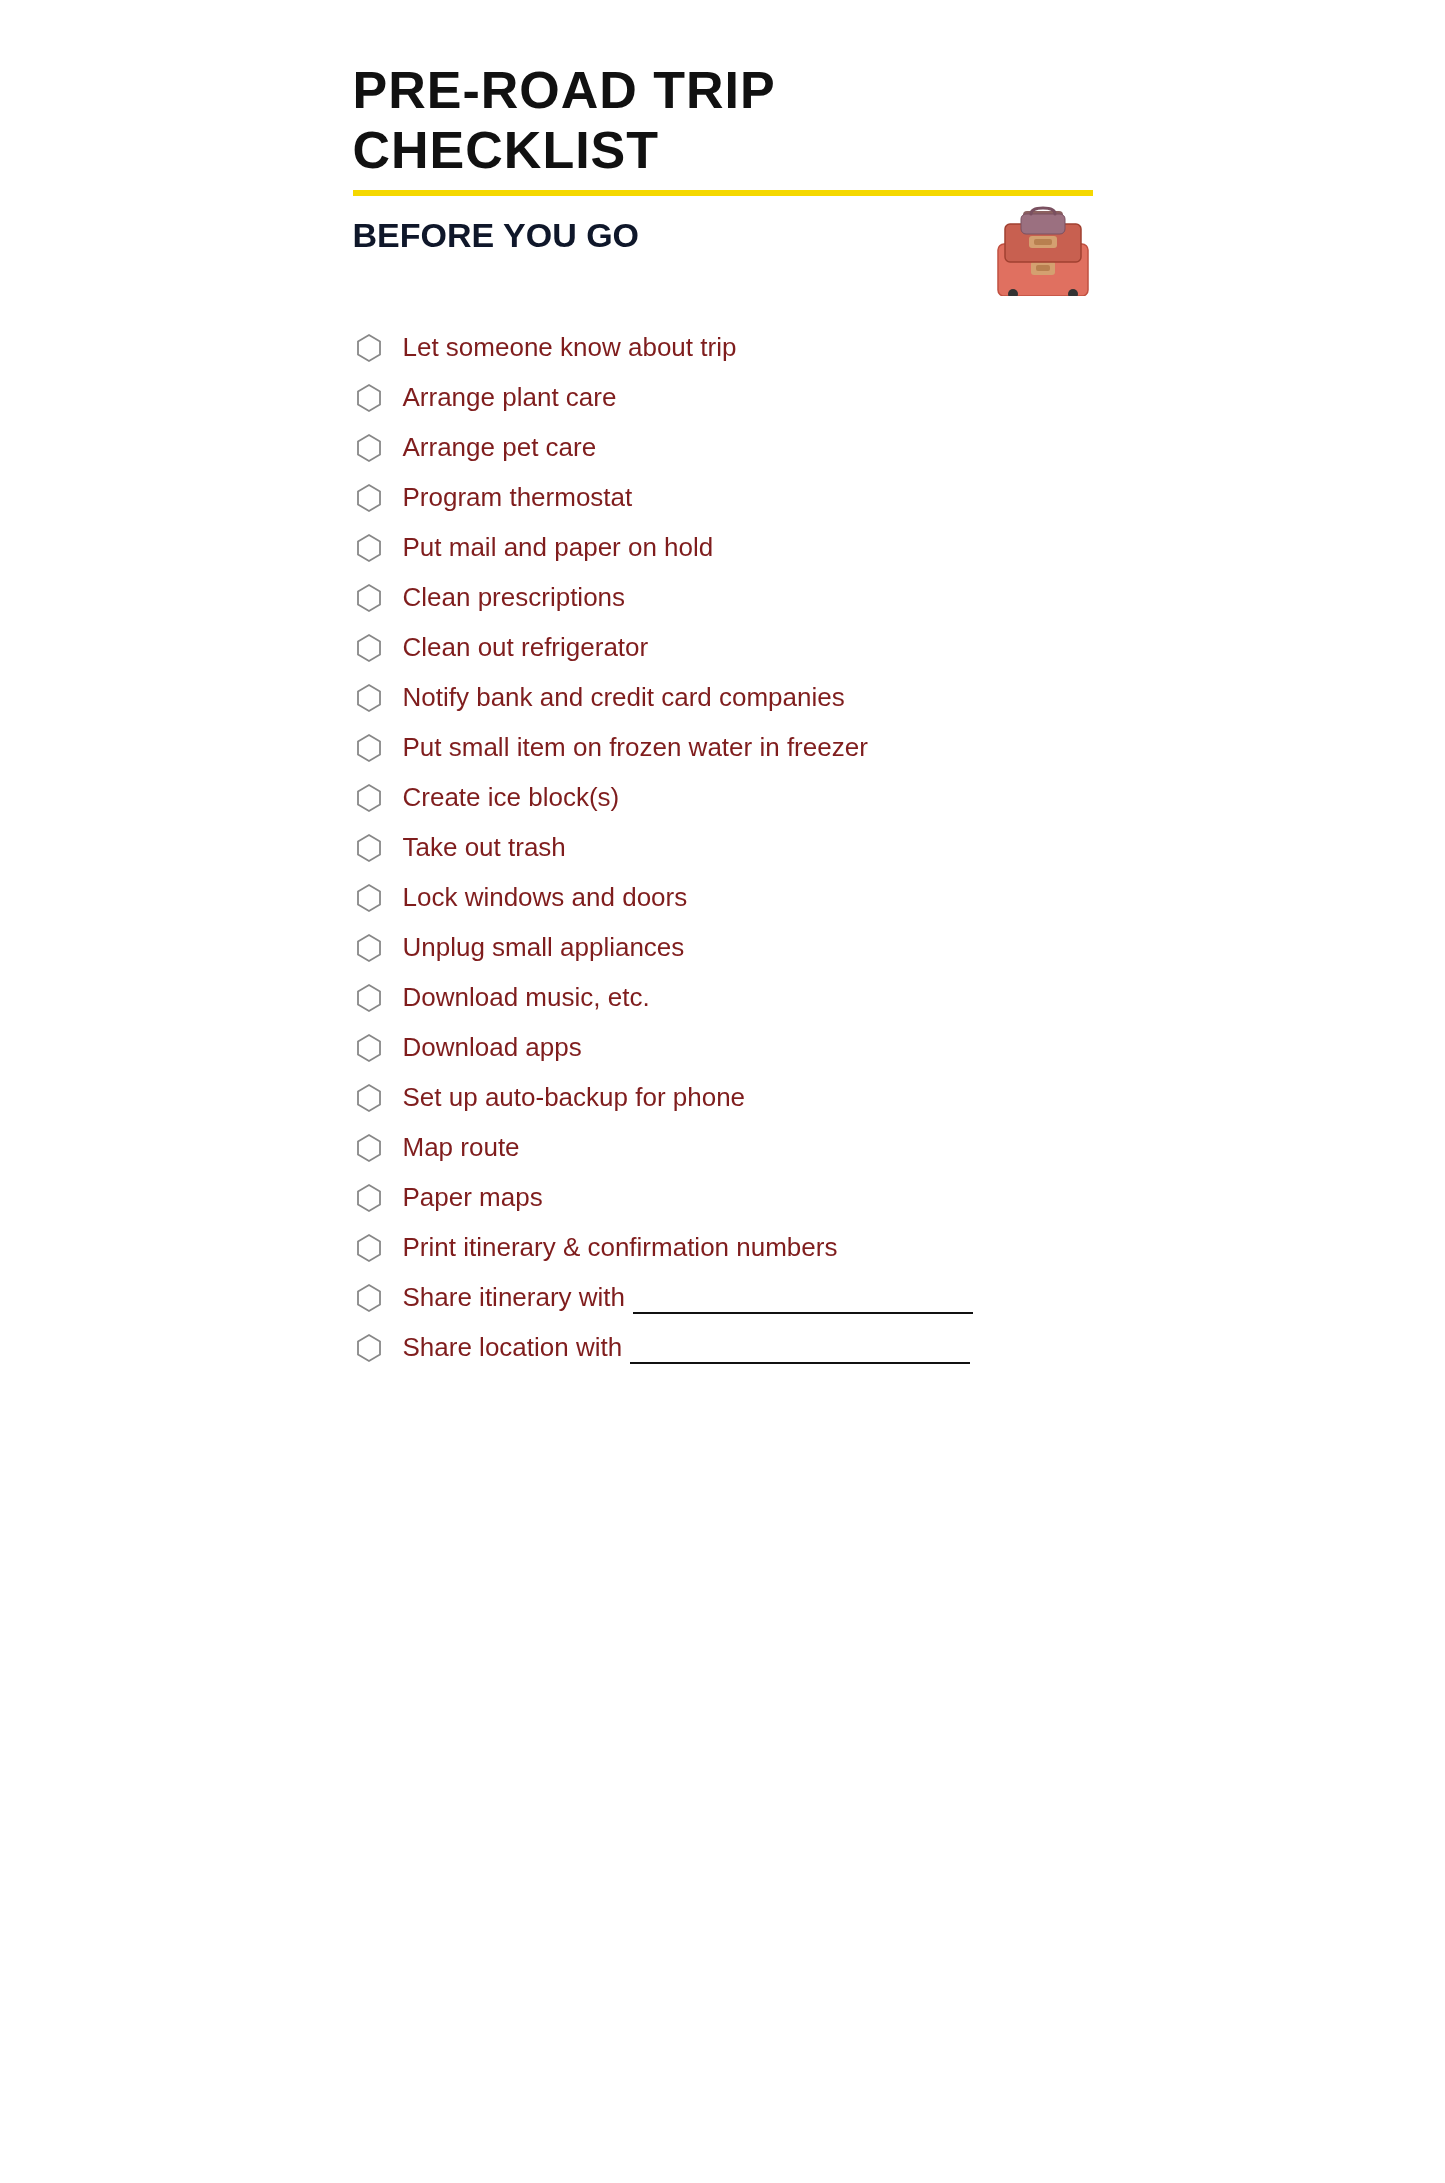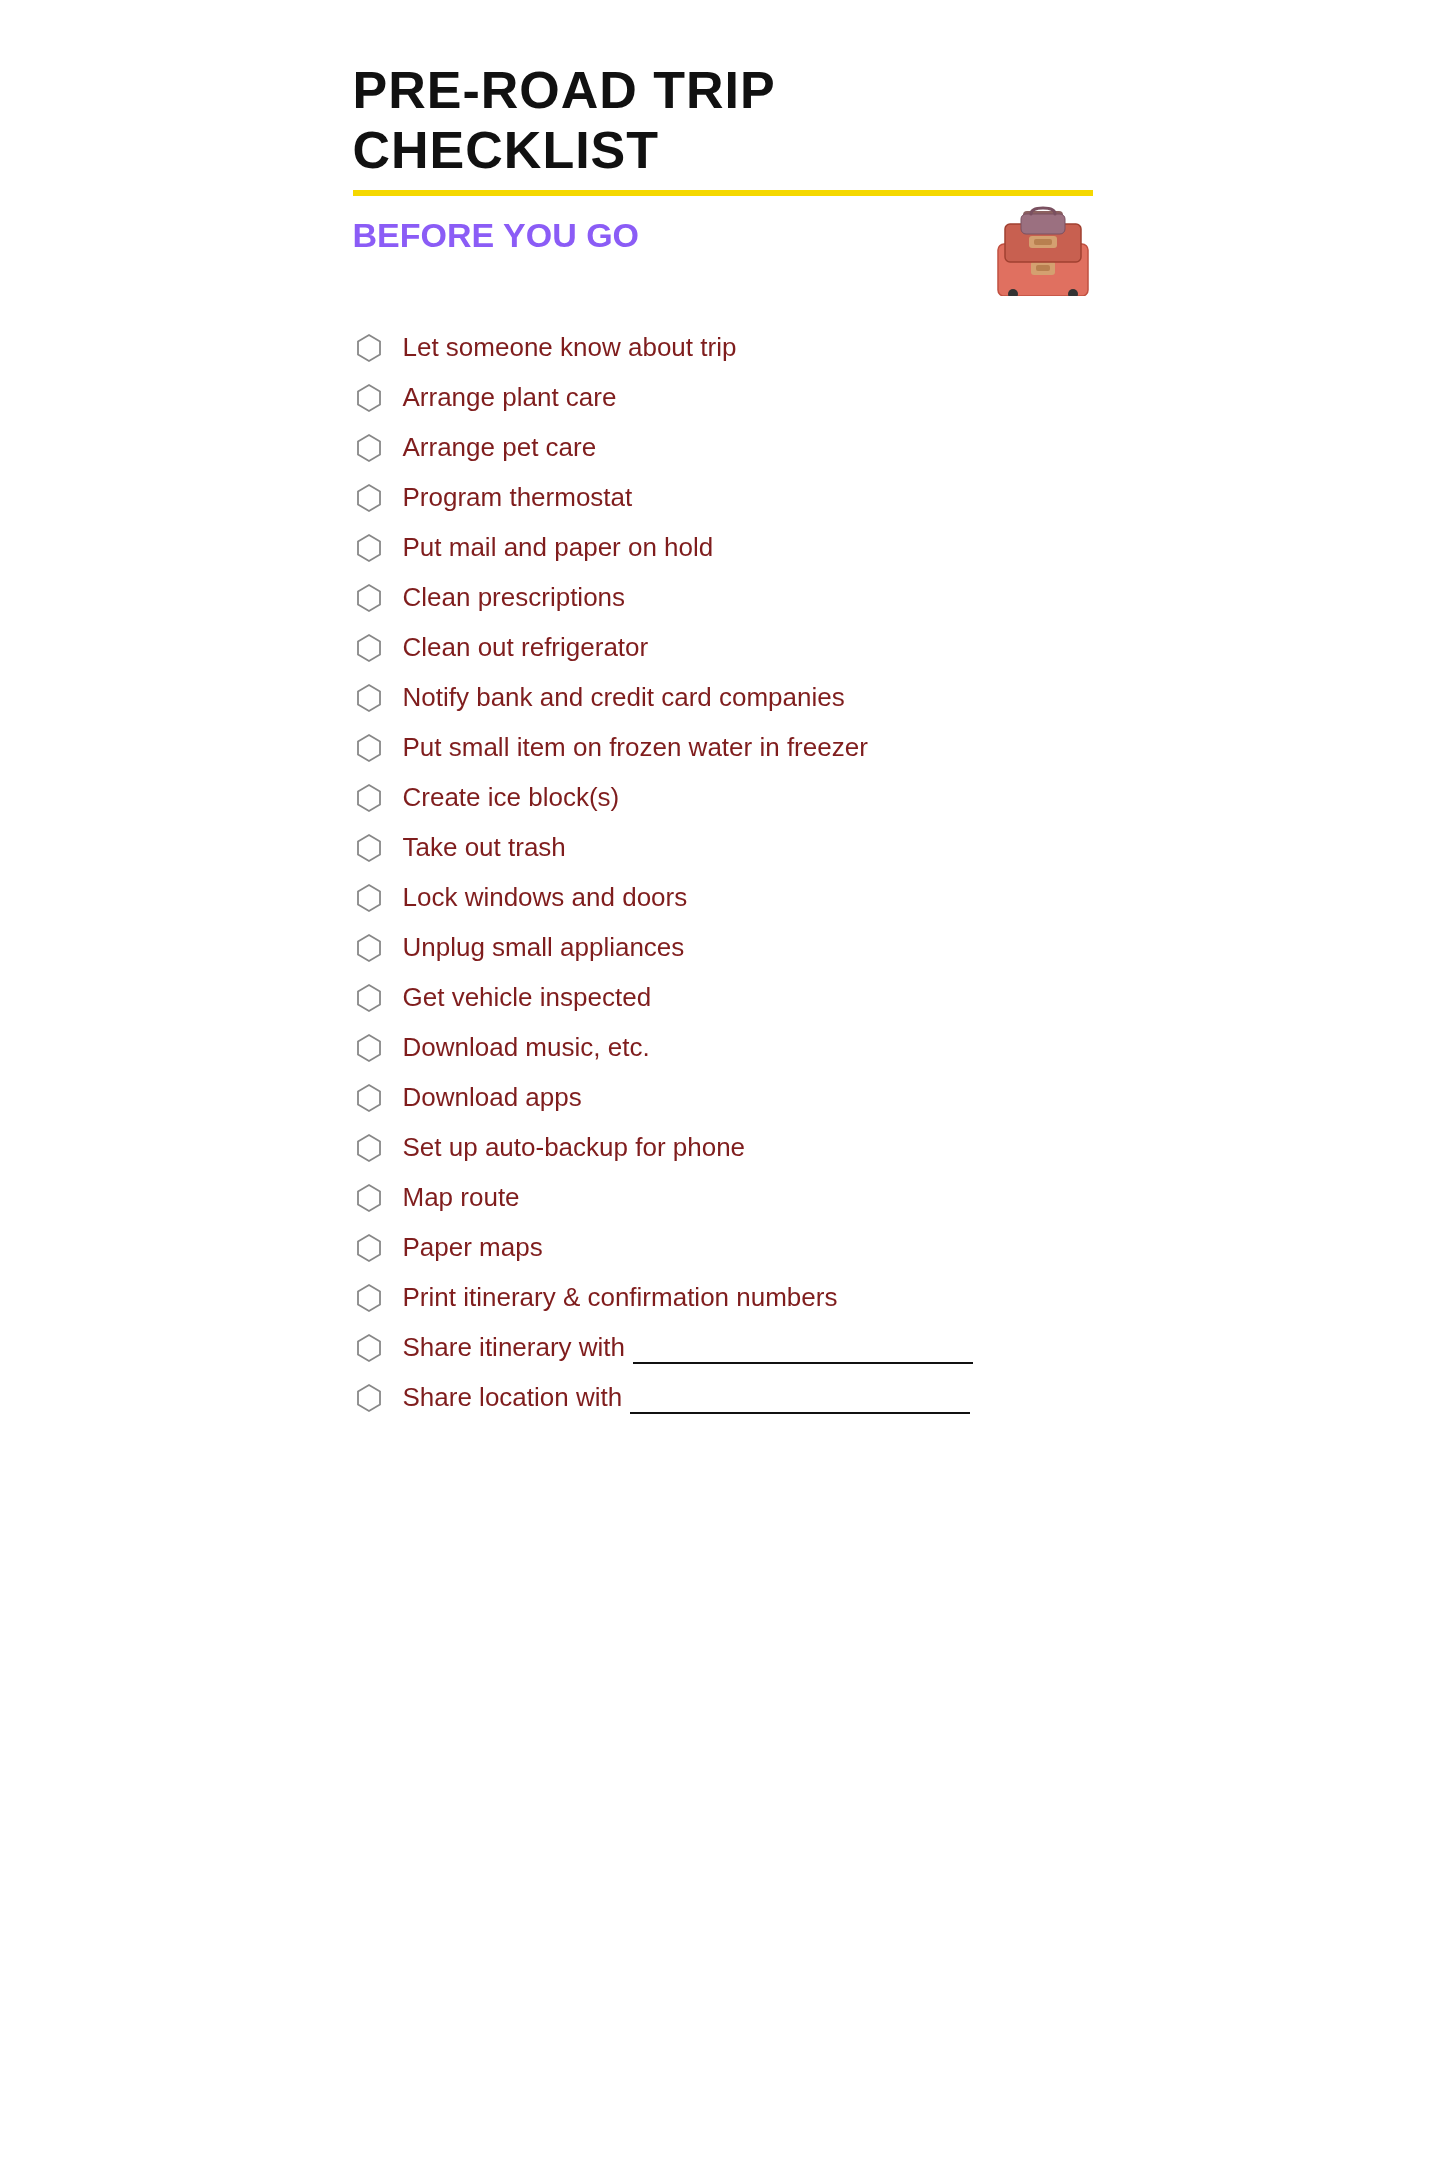--- a/index.html
+++ b/index.html
@@ -36,21 +36,21 @@
     .header-row {
       display: flex;
       align-items: flex-start;
       justify-content: space-between;
       margin-bottom: 30px;
     }
 
     .section-title {
       font-size: 34px;
       font-weight: 900;
-      color: #8b5cf6;
+      color: #0f172a;
       text-transform: uppercase;
       font-family: 'Arial Black', 'Arial', sans-serif;
     }
 
     .luggage-icon {
       width: 100px;
       height: 90px;
       flex-shrink: 0;
       margin-top: -10px;
     }
@@ -209,26 +209,20 @@
     <li class="checklist-item">
       <svg class="hex-checkbox" viewBox="0 0 32 32" xmlns="http://www.w3.org/2000/svg">
         <polygon points="16,3 27,9.5 27,22.5 16,29 5,22.5 5,9.5" fill="none" stroke="#888888" stroke-width="1.8"></polygon>
       </svg>
       <span class="item-text">Unplug small appliances</span>
     </li>
     <li class="checklist-item">
       <svg class="hex-checkbox" viewBox="0 0 32 32" xmlns="http://www.w3.org/2000/svg">
         <polygon points="16,3 27,9.5 27,22.5 16,29 5,22.5 5,9.5" fill="none" stroke="#888888" stroke-width="1.8"></polygon>
       </svg>
-      <span class="item-text">Get vehicle inspected</span>
-    </li>
-    <li class="checklist-item">
-      <svg class="hex-checkbox" viewBox="0 0 32 32" xmlns="http://www.w3.org/2000/svg">
-        <polygon points="16,3 27,9.5 27,22.5 16,29 5,22.5 5,9.5" fill="none" stroke="#888888" stroke-width="1.8"></polygon>
-      </svg>
       <span class="item-text">Download music, etc.</span>
     </li>
     <li class="checklist-item">
       <svg class="hex-checkbox" viewBox="0 0 32 32" xmlns="http://www.w3.org/2000/svg">
         <polygon points="16,3 27,9.5 27,22.5 16,29 5,22.5 5,9.5" fill="none" stroke="#888888" stroke-width="1.8"></polygon>
       </svg>
       <span class="item-text">Download apps</span>
     </li>
     <li class="checklist-item">
       <svg class="hex-checkbox" viewBox="0 0 32 32" xmlns="http://www.w3.org/2000/svg">

